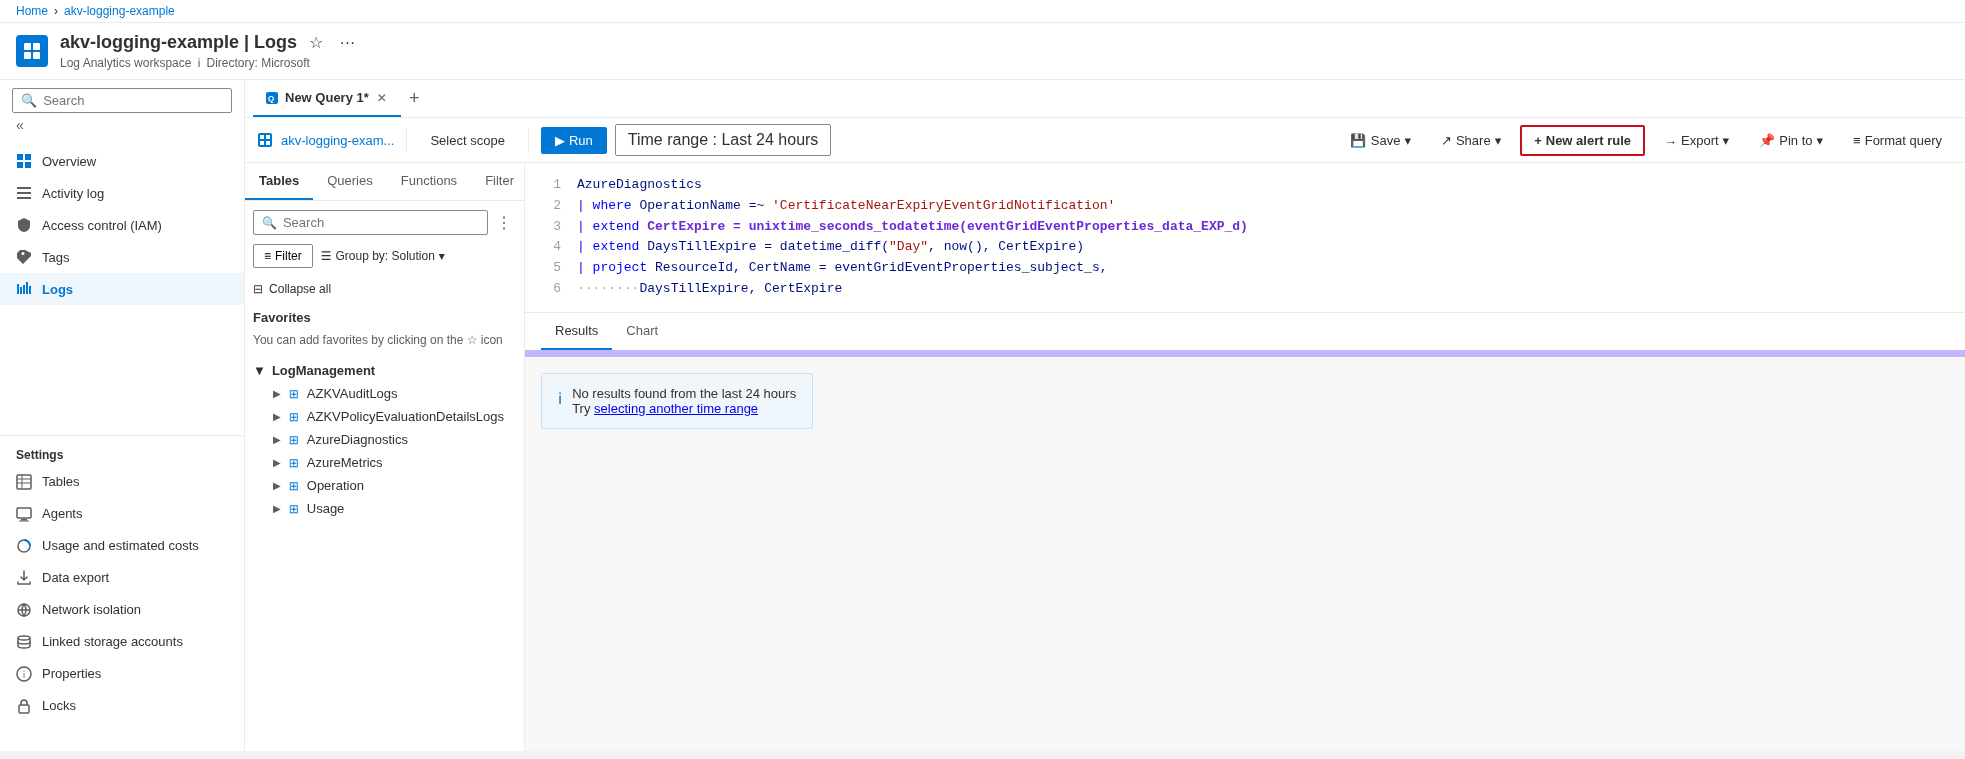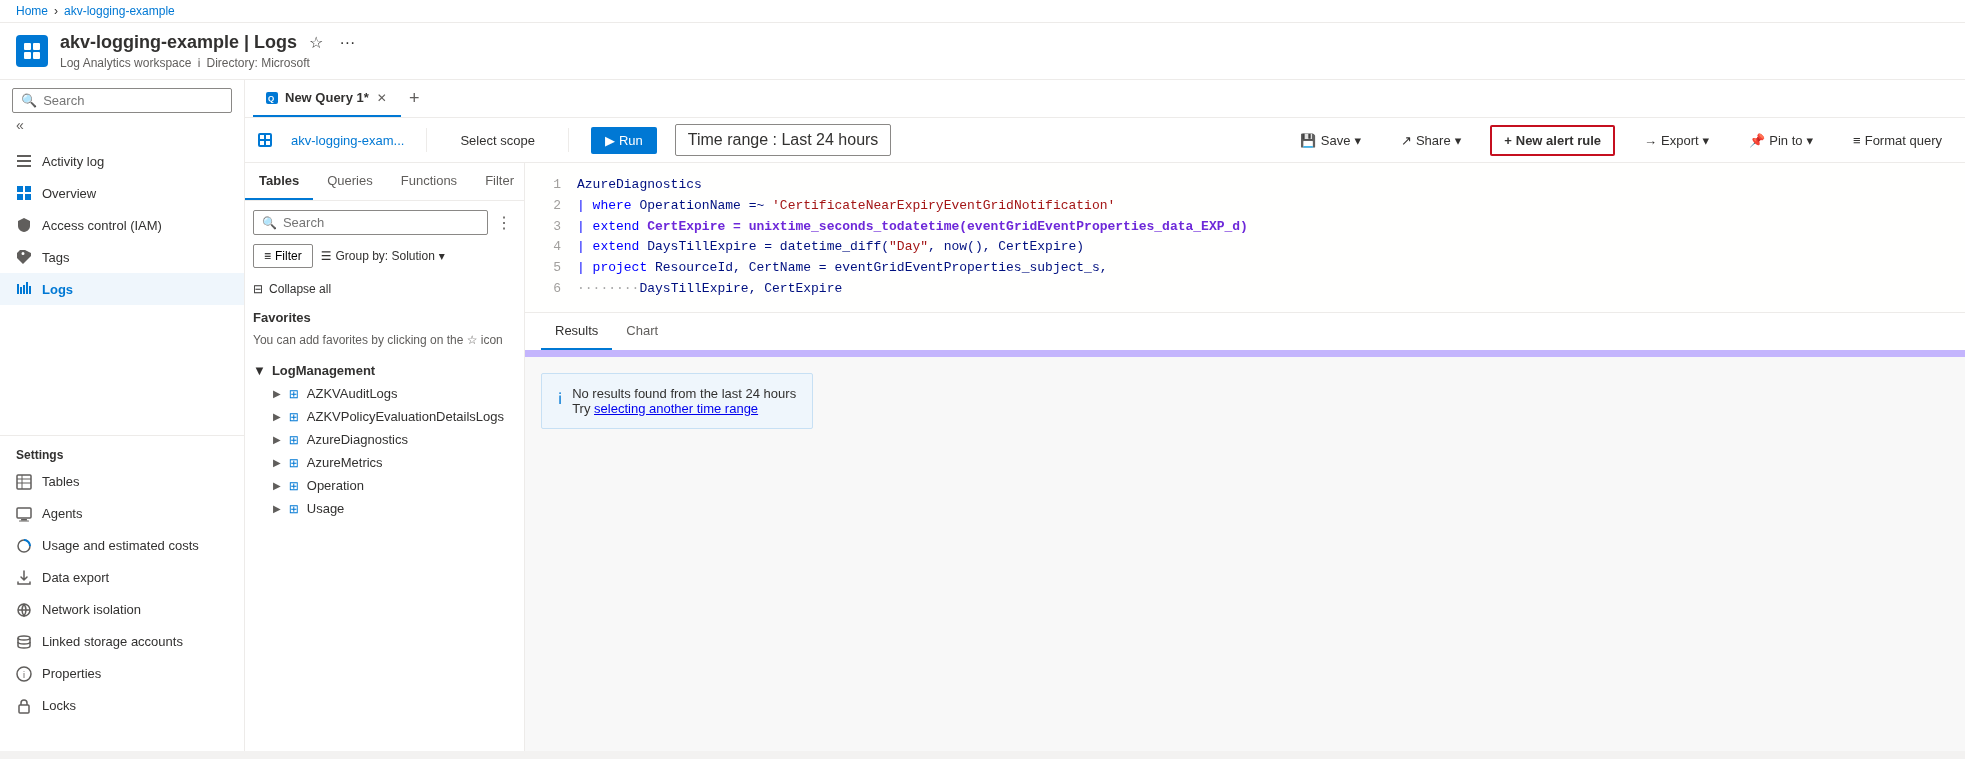--- a/index.html
+++ b/index.html
@@ -39,21 +39,21 @@
     .content-area { flex: 1; display: flex; flex-direction: column; background: #f9f8f7; overflow: hidden; }
 
     
     .tab-bar { background: #fff; display: flex; align-items: center; border-bottom: 1px solid #edebe9; padding: 0 8px; }
     .tab { display: flex; align-items: center; gap: 6px; padding: 10px 12px; cursor: pointer; font-size: 13px; border-bottom: 2px solid transparent; color: #605e5c; white-space: nowrap; }
     .tab.active { border-bottom-color: #0078d4; color: #323130; font-weight: 600; }
     .tab-close { background: none; border: none; cursor: pointer; color: #605e5c; font-size: 12px; padding: 0 2px; }
     .tab-add { background: none; border: none; cursor: pointer; color: #605e5c; font-size: 18px; padding: 4px 8px; }
 
     
-    .toolbar { background: #fff; display: flex; align-items: center; gap: 18px; padding: 6px 12px; border-bottom: 1px solid #edebe9; }
+    .toolbar { background: #fff; display: flex; align-items: center; gap: 8px; padding: 6px 12px; border-bottom: 1px solid #edebe9; }
     .toolbar-scope { font-size: 13px; color: #0078d4; cursor: pointer; max-width: 140px; overflow: hidden; text-overflow: ellipsis; white-space: nowrap; }
     .toolbar-sep { width: 1px; height: 24px; background: #edebe9; margin: 0 4px; }
     .btn-run { background: #0078d4; color: #fff; border: none; padding: 6px 14px; border-radius: 2px; cursor: pointer; font-size: 13px; display: flex; align-items: center; gap: 4px; }
     .btn-time { background: #fff; border: 1px solid #8a8886; padding: 6px 12px; border-radius: 2px; cursor: pointer; font-size: 16px; color: #323130; }
     .btn-icon-text { background: #fff; border: 1px solid transparent; padding: 6px 10px; border-radius: 2px; cursor: pointer; font-size: 13px; color: #323130; display: flex; align-items: center; gap: 4px; }
     .btn-new-alert { background: #fff; border: 2px solid #c50f1f; padding: 6px 12px; border-radius: 2px; cursor: pointer; font-size: 13px; color: #323130; display: flex; align-items: center; gap: 4px; font-weight: 600; }
     .toolbar-spacer { flex: 1; }
 
     
     .query-area { display: flex; flex: 1; overflow: hidden; }
@@ -138,38 +138,38 @@
       <div class="sidebar-search-box">
         <span style="color:#605e5c;">🔍</span>
         <input type="text" placeholder="Search" style="">
       </div>
       <button class="sidebar-collapse-btn">«</button>
     </div>
 
     <div class="sidebar-nav">
       <div class="sidebar-item">
         <div class="sidebar-item-icon">
-          <svg width="16" height="16" viewBox="0 0 16 16" fill="#605e5c">
-              <rect x="1" y="2" width="14" height="2"></rect>
-              <rect x="1" y="7" width="14" height="2"></rect>
-              <rect x="1" y="12" width="14" height="2"></rect>
-            </svg>
-        </div>
-        <span>Activity log</span>
-      </div>
-      <div class="sidebar-item">
-        <div class="sidebar-item-icon">
           <svg width="16" height="16" viewBox="0 0 16 16" fill="#0078d4">
               <rect x="1" y="1" width="6" height="6"></rect>
               <rect x="9" y="1" width="6" height="6"></rect>
               <rect x="1" y="9" width="6" height="6"></rect>
               <rect x="9" y="9" width="6" height="6"></rect>
             </svg>
         </div>
         <span>Overview</span>
+      </div>
+      <div class="sidebar-item">
+        <div class="sidebar-item-icon">
+          <svg width="16" height="16" viewBox="0 0 16 16" fill="#605e5c">
+              <rect x="1" y="2" width="14" height="2"></rect>
+              <rect x="1" y="7" width="14" height="2"></rect>
+              <rect x="1" y="12" width="14" height="2"></rect>
+            </svg>
+        </div>
+        <span>Activity log</span>
       </div>
       <div class="sidebar-item">
         <div class="sidebar-item-icon">
           <svg width="16" height="16" viewBox="0 0 16 16" fill="#605e5c">
               <path d="M8 1L2 4v5c0 3 2.5 5.5 6 6 3.5-.5 6-3 6-6V4L8 1z"></path>
             </svg>
         </div>
         <span>Access control (IAM)</span>
       </div>
       <div class="sidebar-item">

